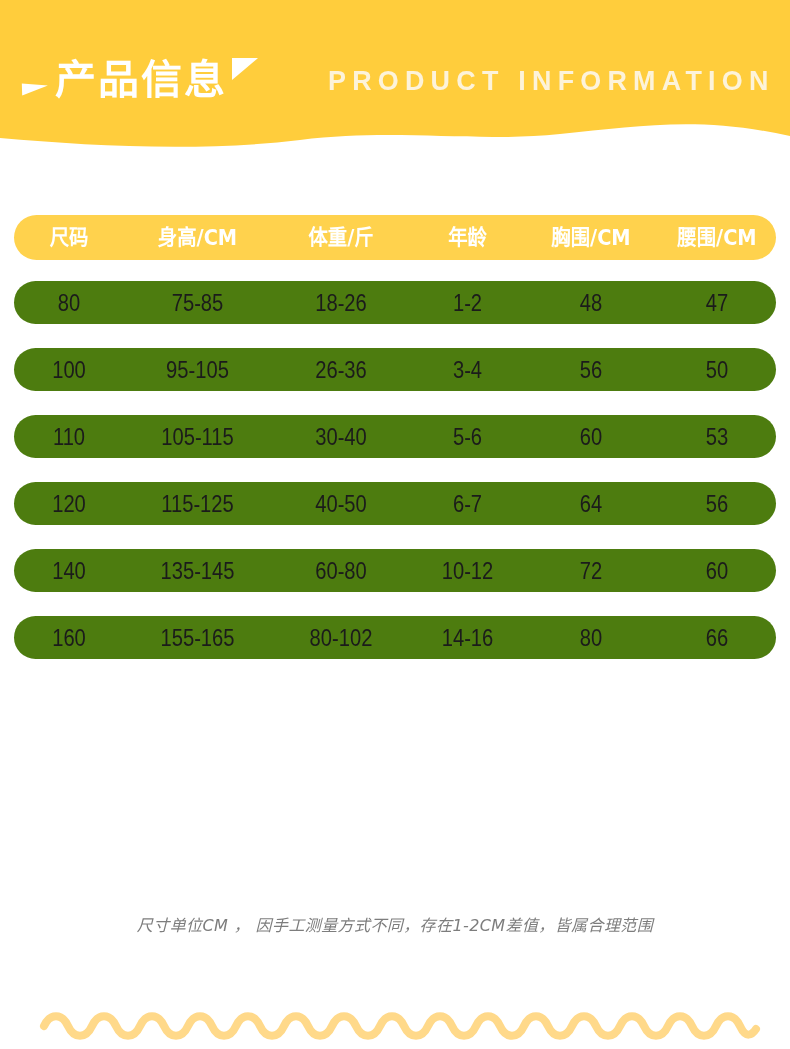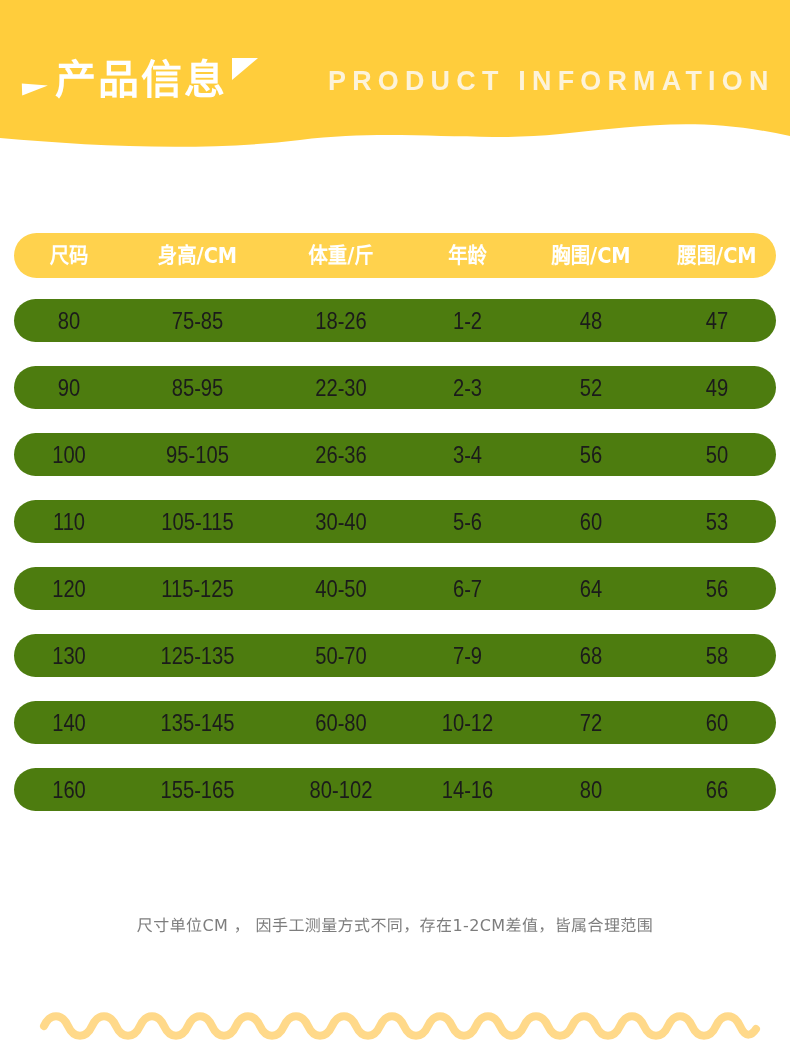--- a/index.html
+++ b/index.html
@@ -93,21 +93,21 @@
   .table-area {
     position: absolute;
     left: 0;
     top: 215px;
     width: 790px;
   }
   .row {
     display: flex;
     align-items: center;
     width: 762px;
-    margin: 18px auto;
+    margin: 0 auto;
     box-sizing: border-box;
   }
   .row.head {
     height: 45px;
     background: #ffd24d;
     border-radius: 23px;
     margin-bottom: 21px;
   }
   .row.body {
     height: 43px;
@@ -146,20 +146,21 @@
     position: absolute;
     left: 0;
     top: 912px;
     width: 790px;
     text-align: center;
     font-family: "DejaVu Sans", "Liberation Sans", sans-serif;
     font-size: 16px;
     color: #7d7d7d;
     letter-spacing: 0.4px;
     white-space: nowrap;
+    font-style: italic;
   }
 
   
   .bottom-wave {
     position: absolute;
     left: 0;
     top: 985px;
     width: 790px;
     height: 64px;
   }
@@ -195,28 +196,20 @@
 
   <div class="row body">
     <div class="cell c0">80</div>
     <div class="cell c1">75-85</div>
     <div class="cell c2">18-26</div>
     <div class="cell c3">1-2</div>
     <div class="cell c4">48</div>
     <div class="cell c5">47</div>
   </div>
 
-  <div class="row body">
-    <div class="cell c0">90</div>
-    <div class="cell c1">85-95</div>
-    <div class="cell c2">22-30</div>
-    <div class="cell c3">2-3</div>
-    <div class="cell c4">52</div>
-    <div class="cell c5">49</div>
-  </div>
 
   <div class="row body">
     <div class="cell c0">100</div>
     <div class="cell c1">95-105</div>
     <div class="cell c2">26-36</div>
     <div class="cell c3">3-4</div>
     <div class="cell c4">56</div>
     <div class="cell c5">50</div>
   </div>
 
@@ -231,28 +224,20 @@
 
   <div class="row body">
     <div class="cell c0">120</div>
     <div class="cell c1">115-125</div>
     <div class="cell c2">40-50</div>
     <div class="cell c3">6-7</div>
     <div class="cell c4">64</div>
     <div class="cell c5">56</div>
   </div>
 
-  <div class="row body">
-    <div class="cell c0">130</div>
-    <div class="cell c1">125-135</div>
-    <div class="cell c2">50-70</div>
-    <div class="cell c3">7-9</div>
-    <div class="cell c4">68</div>
-    <div class="cell c5">58</div>
-  </div>
 
   <div class="row body">
     <div class="cell c0">140</div>
     <div class="cell c1">135-145</div>
     <div class="cell c2">60-80</div>
     <div class="cell c3">10-12</div>
     <div class="cell c4">72</div>
     <div class="cell c5">60</div>
   </div>
 

